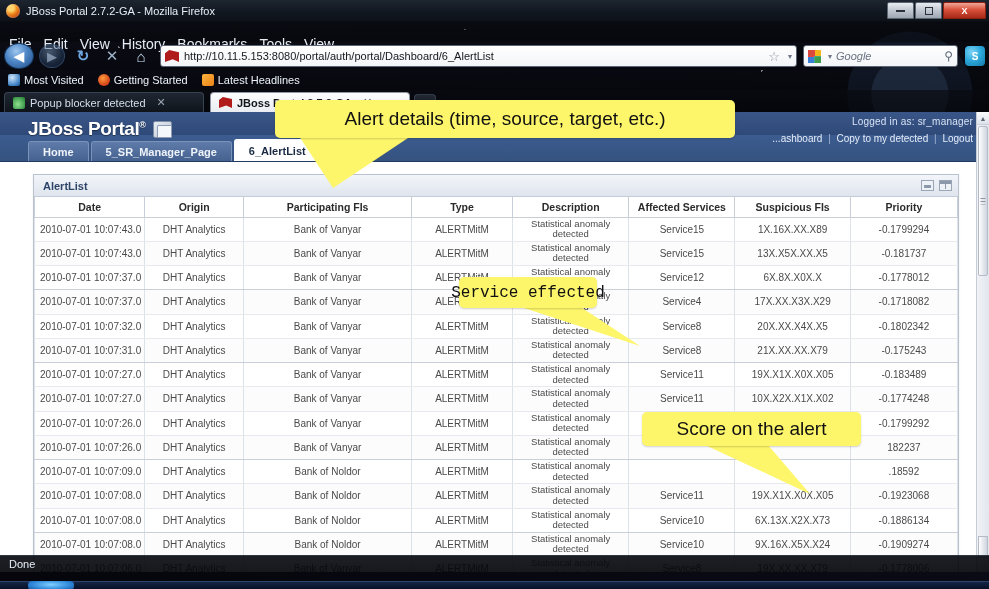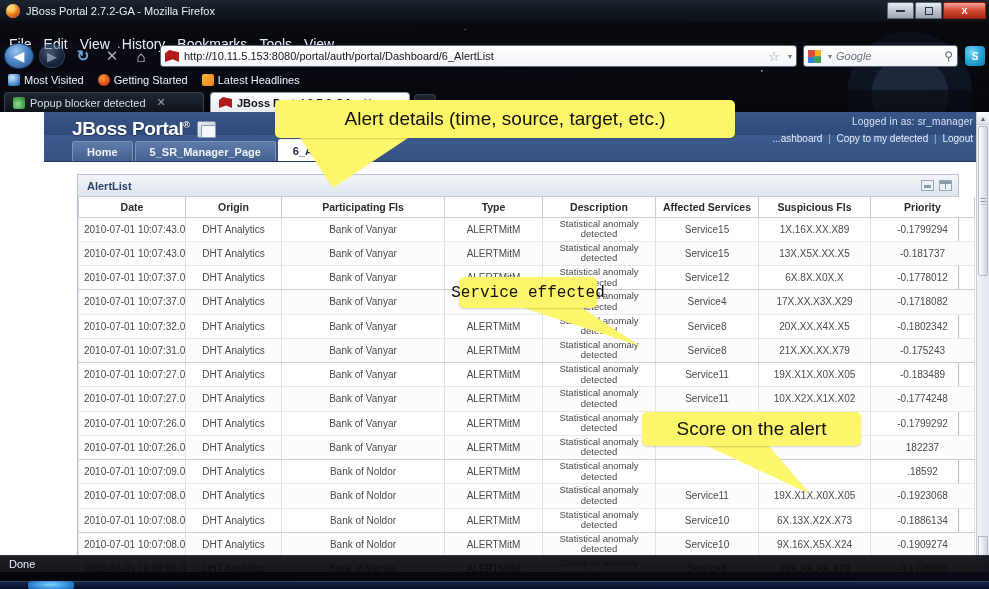--- a/index.html
+++ b/index.html
@@ -234,21 +234,20 @@
     display: flex; align-items: center; justify-content: center;
     color: #c9d4e2; font-size: 10px;
   }
 
   
   #content {
     position: absolute; left: 0; top: 112px;
     width: 989px; height: 460px;
     background: #ffffff;
     overflow: hidden;
-    padding-left: 44px;
   }
 
   .portal-header {
     height: 50px;
     background: linear-gradient(180deg,#3a5688 0%, #2f4a79 46%, #3c5c90 47%, #35527f 100%);
     position: relative;
     border-bottom: 1px solid #233a61;
   }
   .brand {
     position: absolute; left: 28px; top: 6px;

